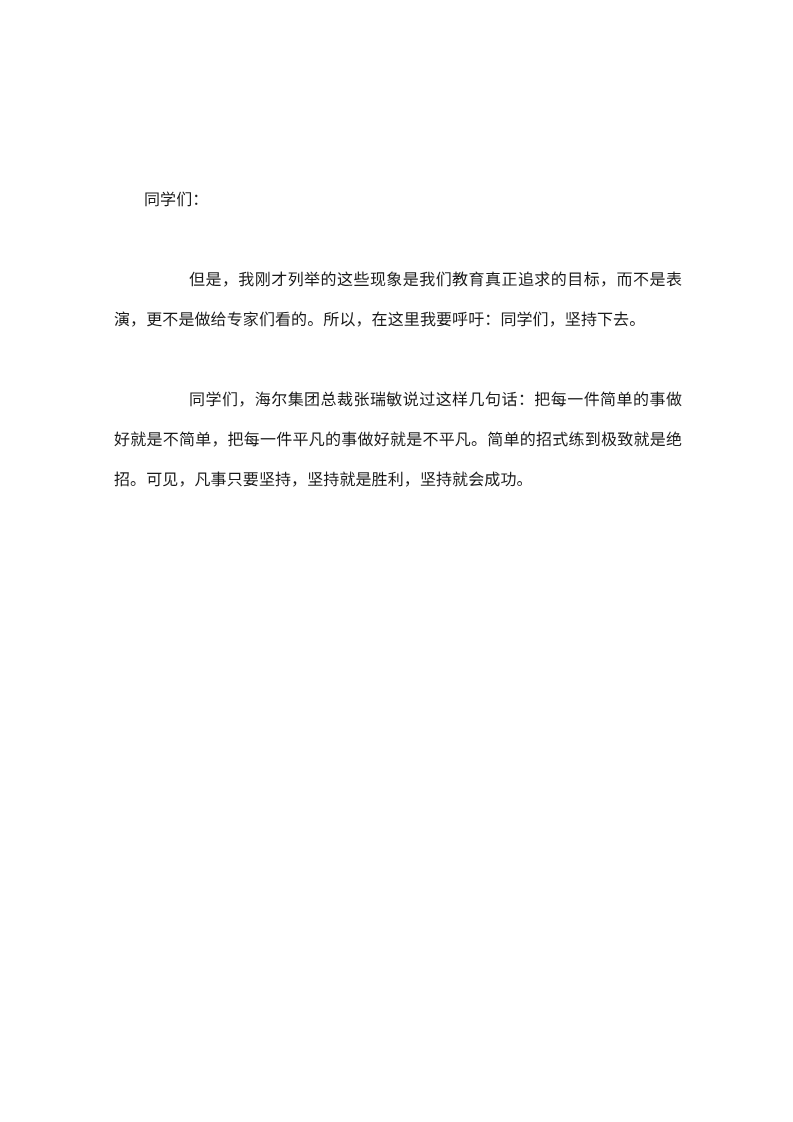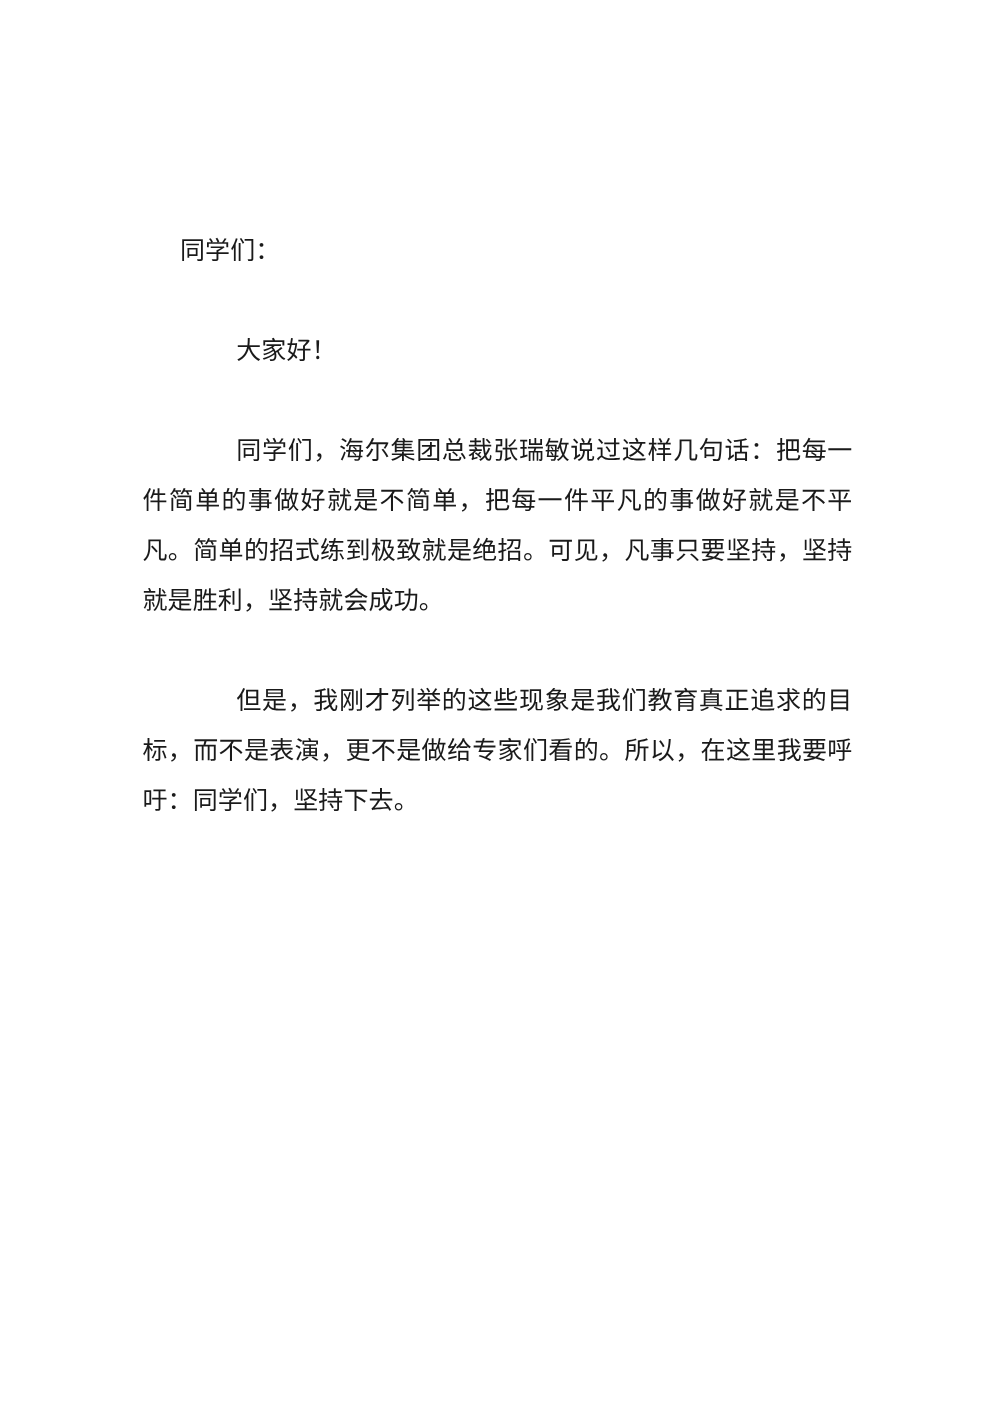--- a/index.html
+++ b/index.html
@@ -21,21 +21,21 @@
 
   .doc-body {
     position: absolute;
     left: 114px;
     top: 180px;
     width: 568px;
   }
 
   .para {
     font-family: "DejaVu Serif", "Liberation Serif", serif;
-    font-size: 20px;
+    font-size: 16px;
     line-height: 40px;
     color: #1a1a1a;
     text-align: justify;
     text-justify: inter-ideograph;
     margin: 0;
     letter-spacing: 0.1px;
     -webkit-font-smoothing: antialiased;
   }
 
   
@@ -61,21 +61,20 @@
   }
 </style>
 </head>
 <body>
 
 <div class="page">
   <div class="doc-body">
 
     <p class="para salutation">同学们：</p>
 
-    <p class="para greeting">大家好！</p>
 
 
+    <p class="para body-para">但是，我刚才列举的这些现象是我们教育真正追求的目标，而不是表演，更不是做给专家们看的。所以，在这里我要呼吁：同学们，坚持下去。</p>
+
     <p class="para body-para">同学们，海尔集团总裁张瑞敏说过这样几句话：把每一件简单的事做好就是不简单，把每一件平凡的事做好就是不平凡。简单的招式练到极致就是绝招。可见，凡事只要坚持，坚持就是胜利，坚持就会成功。</p>
-
-    <p class="para body-para">但是，我刚才列举的这些现象是我们教育真正追求的目标，而不是表演，更不是做给专家们看的。所以，在这里我要呼吁：同学们，坚持下去。</p>
 
   </div>
 </div>
 
 </body></html>

